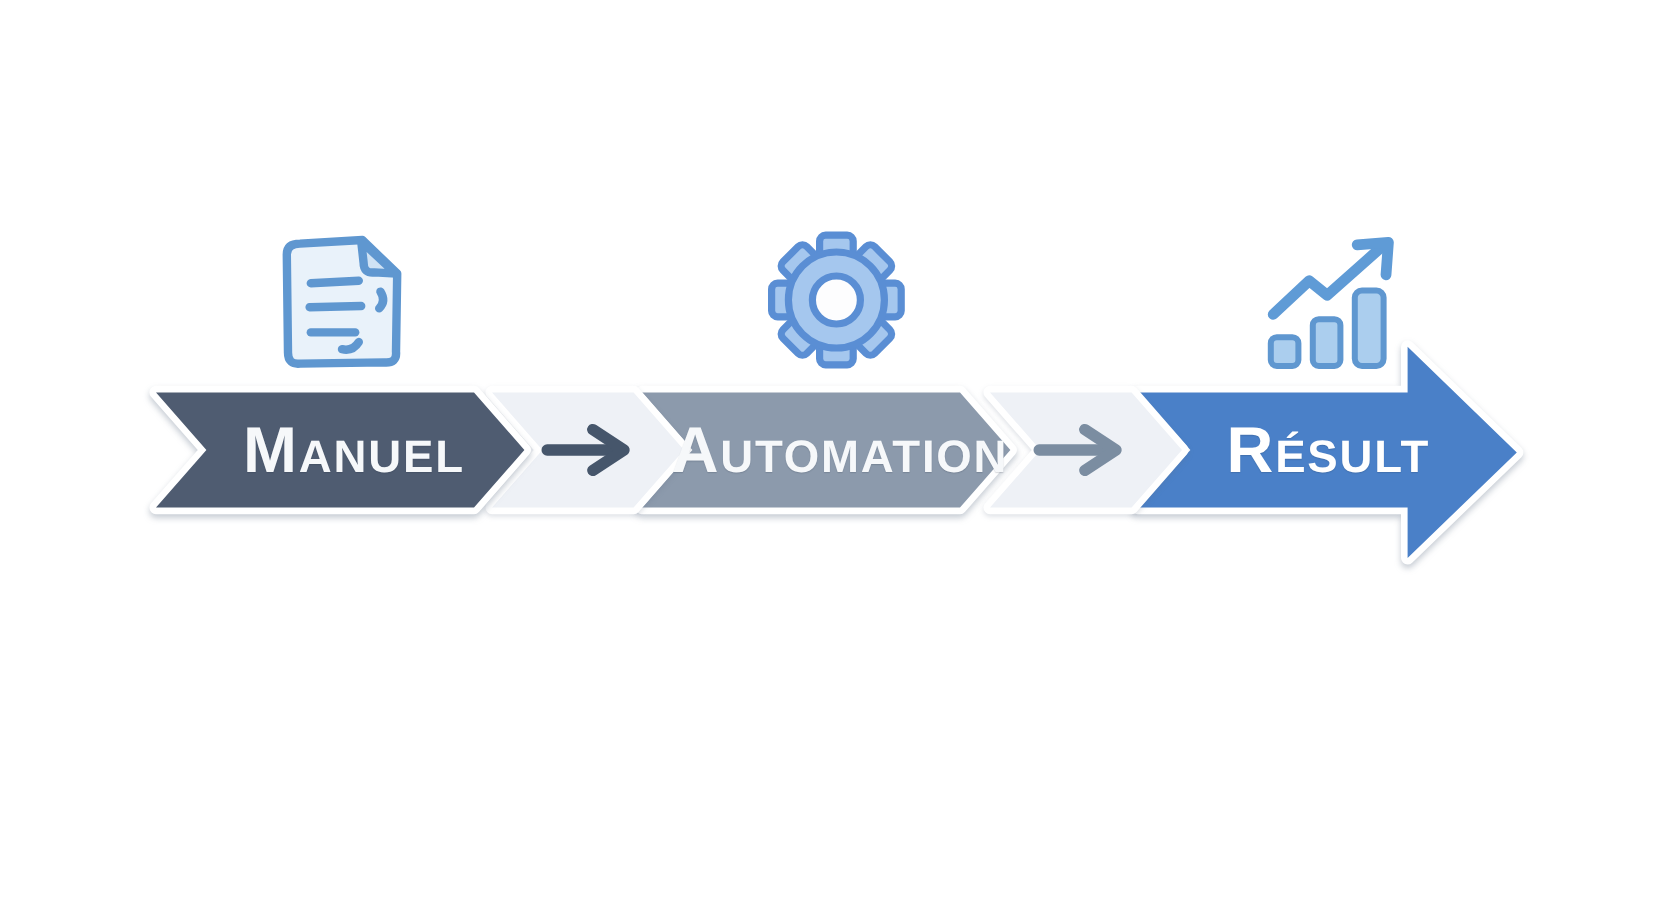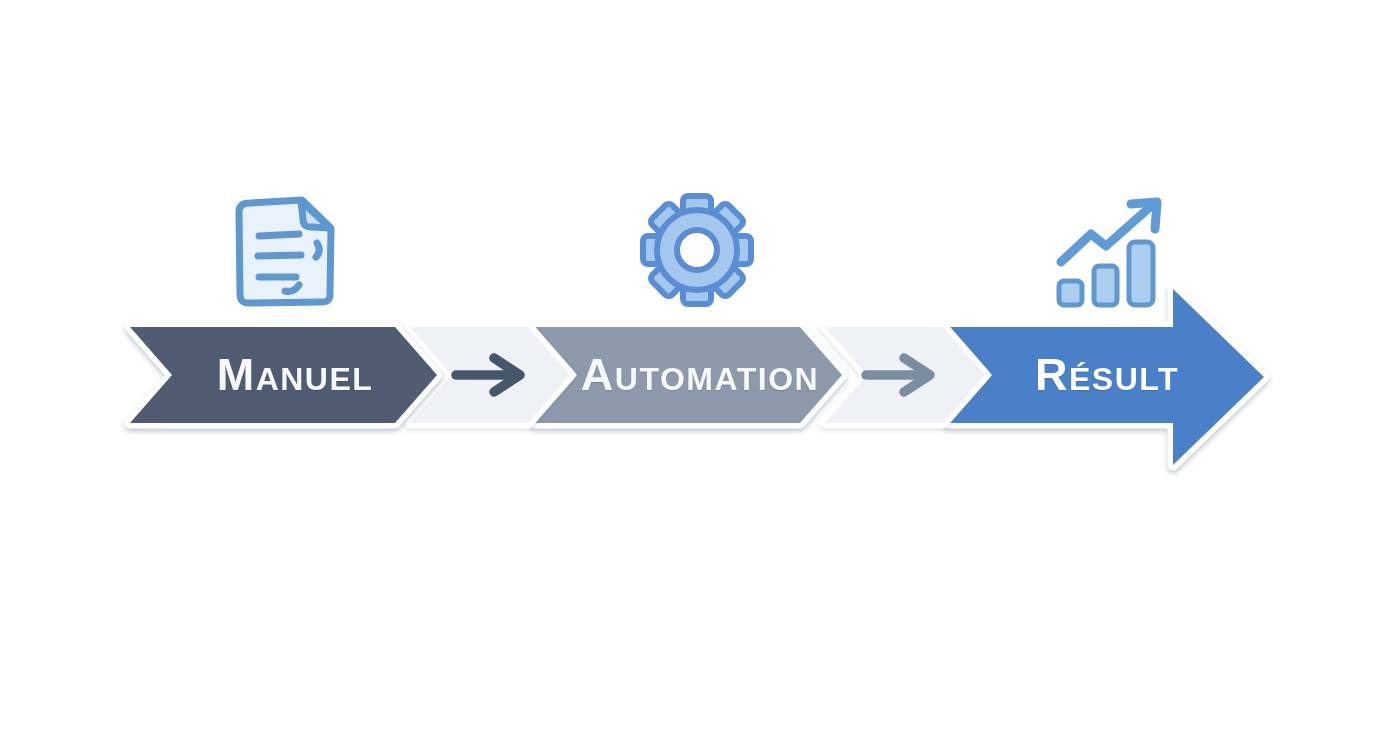--- a/index.html
+++ b/index.html
@@ -51,21 +51,21 @@
   .bar-part  { stroke: #5f97d0; stroke-width: 5; }
   .trend-line { stroke: #5f9bd6; stroke-width: 9; fill: none; stroke-linecap: round; stroke-linejoin: round; }
   .step-label {
     position: absolute;
     top: 327px;
     height: 96px;
     display: flex;
     align-items: center;
     justify-content: center;
     font-weight: 700;
-    font-size: 45px;
+    font-size: 54px;
     font-variant: small-caps;
     letter-spacing: 1.5px;
     color: #f6f8fa;
     text-shadow: 0 1px 1px rgba(30,40,55,0.18);
     pointer-events: none;
     white-space: nowrap;
   }
   .label-manuel     { left: 160px;  width: 270px; }
   .label-automation { left: 565px;  width: 270px; }
   .label-result     { left: 1000px; width: 214px; color: #ffffff; }

